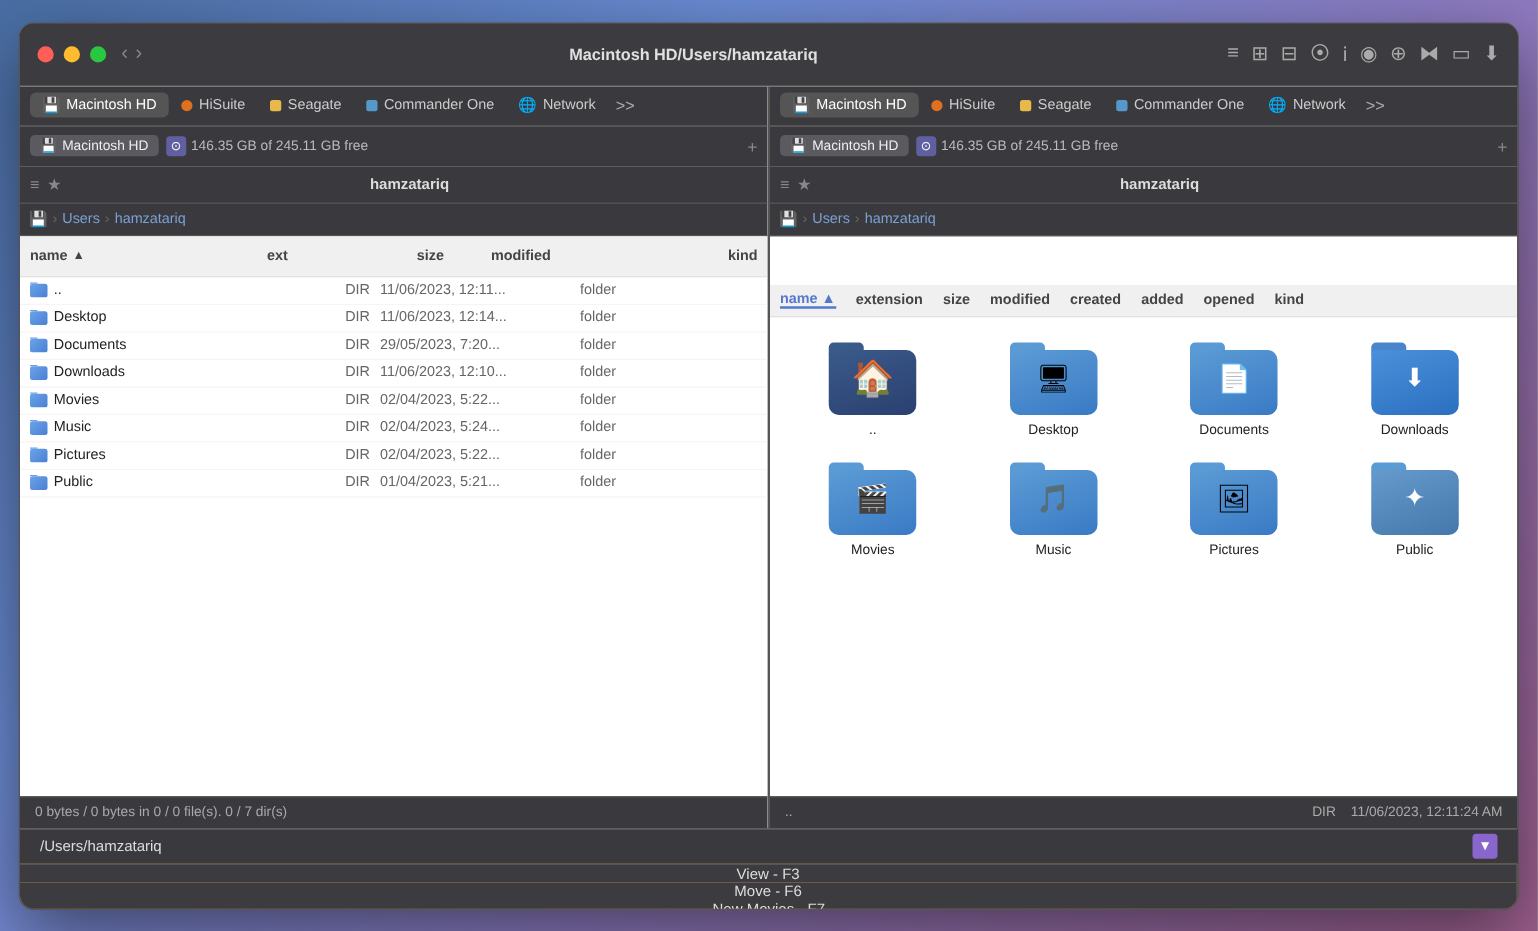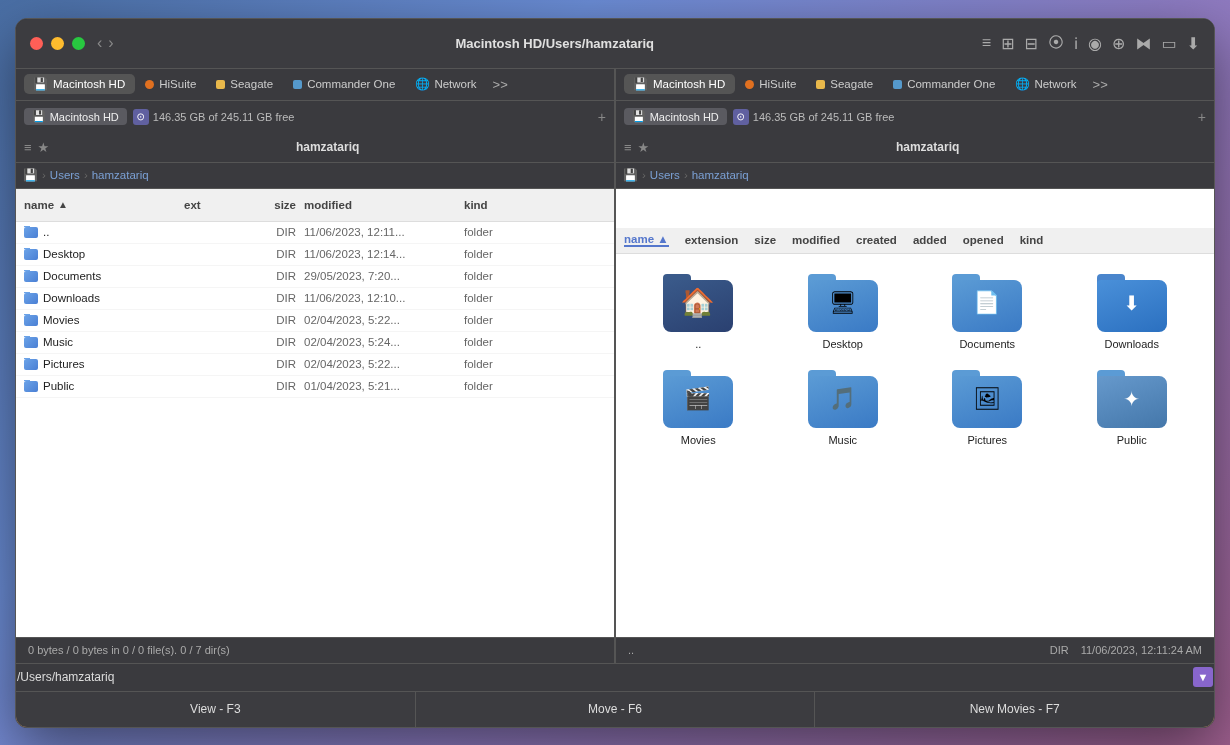--- a/index.html
+++ b/index.html
@@ -229,20 +229,21 @@
     .bc-sep { color: #666; }
     
     .col-headers {
       background: #f0f0f0;
       height: 32px;
       display: flex;
       align-items: center;
       padding: 16px 8px;
       border-bottom: 1px solid #ddd;
       flex-shrink: 0;
+      justify-content: space-between;
     }
     .col-name { width: 160px; font-size: 11.5px; color: #444; font-weight: 600; display: flex; align-items: center; gap: 4px; }
     .col-ext { width: 50px; font-size: 11.5px; color: #444; font-weight: 600; }
     .col-size { width: 70px; font-size: 11.5px; color: #444; font-weight: 600; text-align: right; padding-right: 8px; }
     .col-modified { width: 160px; font-size: 11.5px; color: #444; font-weight: 600; }
     .col-kind { font-size: 11.5px; color: #444; font-weight: 600; }
     .sort-arrow { font-size: 10px; }
     
     .file-list {
       flex: 1;
@@ -370,21 +371,21 @@
     .status-text {
       color: #aaa;
       font-size: 11px;
     }
     
     .path-bar {
       background: #3a3a3e;
       height: 28px;
       display: flex;
       align-items: center;
-      padding: 0 1px;
+      padding: 0 16px;
       border-top: 1px solid #555;
       flex-shrink: 0;
     }
     .path-input {
       flex: 1;
       background: transparent;
       border: none;
       color: #ddd;
       font-size: 12px;
       outline: none;
@@ -402,20 +403,21 @@
       cursor: pointer;
     }
     
     .action-bar {
       background: #fdba74;
       height: 36px;
       display: flex;
       align-items: stretch;
       border-top: 1px solid #555;
       flex-shrink: 0;
+      flex-direction: column;
     }
     .action-btn {
       flex: 1;
       background: #3c3c40;
       border: none;
       border-right: 1px solid #555;
       color: #ddd;
       font-size: 12px;
       cursor: pointer;
       display: flex;

